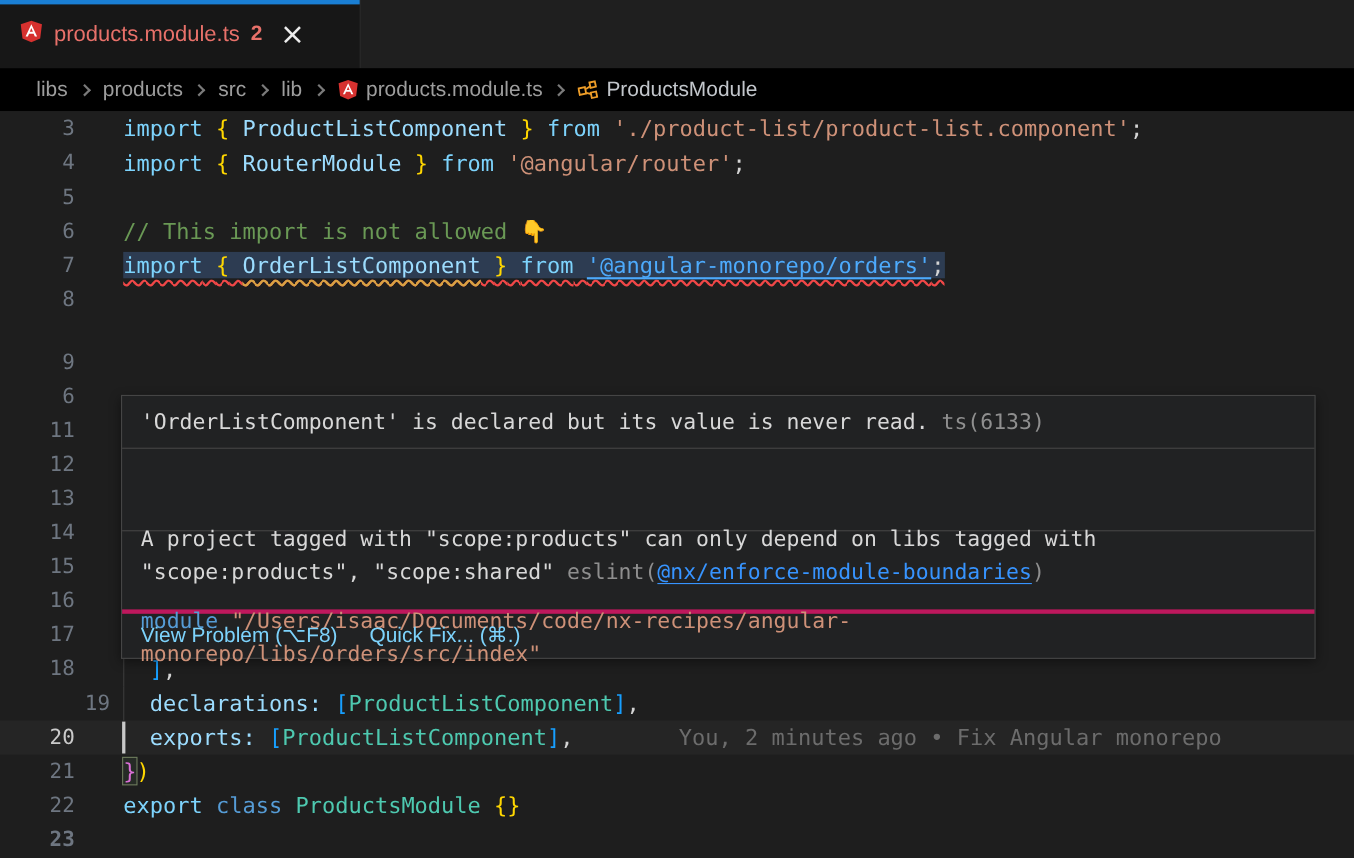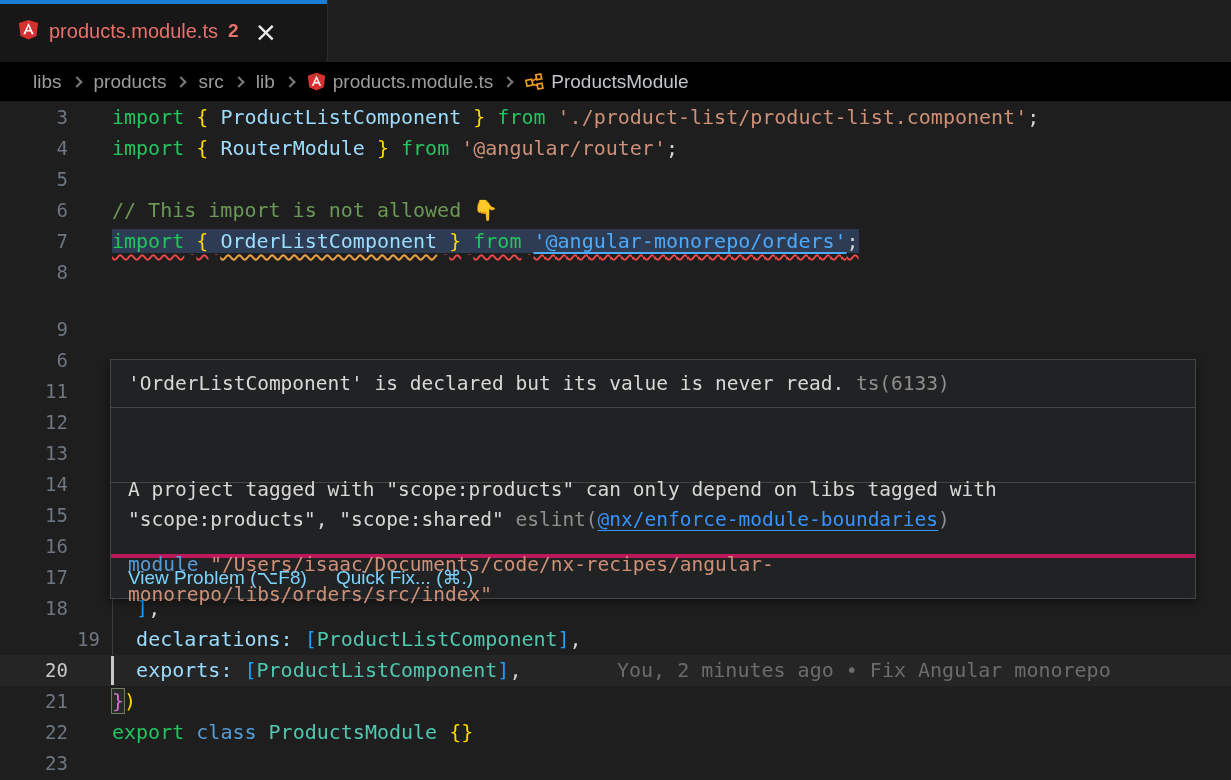--- a/index.html
+++ b/index.html
@@ -32,21 +32,21 @@
   .lnum { position:absolute; left:0; width:68px; height:31px; line-height:31px; text-align:right;
           color:#6e7681; font-size:19px; }
   .lnum.active { color:#c9c9c9; }
   .cline { position:absolute; left:112px; height:31px; line-height:31px; white-space:pre; }
   .guide { position:absolute; width:1px; background:#3c3c3c; height:31px; }
   .linehl { position:absolute; left:0; right:0; height:31px; background:rgba(255,255,255,0.035); }
   .cursor { position:absolute; width:3px; height:29px; background:#c8c8c8; }
   .blame { position:absolute; height:31px; line-height:31px; color:#6c6c6c; font-size:20px; white-space:pre; }
 
   
-  .tk-kw   { color:#22c55e; }
+  .tk-kw   { color:#7dd3fc; }
   .tk-id   { color:#9cdcfe; }
   .tk-ty   { color:#4ec9b0; }
   .tk-str  { color:#ce9178; }
   .tk-cmt  { color:#6a9955; }
   .tk-b1   { color:#ffd700; }
   .tk-b2   { color:#da70d6; }
   .tk-b3   { color:#179fff; }
   .tk-pun  { color:#d4d4d4; }
   .tk-fg   { color:#d8d8d8; }
   .tk-dim  { color:#8f8f8f; }
@@ -144,21 +144,21 @@
       <div class="lnum" style="top: 337px;">13</div>
       <div class="lnum" style="top: 368px;">14</div>
       <div class="lnum" style="top: 399px;">15</div>
       <div class="lnum" style="top: 430px;">16</div>
       <div class="lnum" style="top: 461px;">17</div>
       <div class="lnum" style="top: 492px;">18</div>
       <div class="lnum" style="top: 523px; margin-left: 32px;">19</div>
       <div class="lnum active" style="top: 554px;">20</div>
       <div class="lnum" style="top: 585px;">21</div>
       <div class="lnum" style="top: 616px;">22</div>
-      <div class="lnum" style="top: 647px;">23</div>
+      <div class="lnum" style="top: 647px; font-weight: bold;">23</div>
     </div>
   <div id="code">
       <div class="cline" style="top: 1px;"><span class="tk-kw">import</span><span class="tk-pun"> </span><span class="tk-b1">{</span><span class="tk-pun"> </span><span class="tk-id">ProductListComponent</span><span class="tk-pun"> </span><span class="tk-b1">}</span><span class="tk-pun"> </span><span class="tk-kw">from</span><span class="tk-pun"> </span><span class="tk-str">'./product-list/product-list.component'</span><span class="tk-pun">;</span></div>
       <div class="cline" style="top: 32px;"><span class="tk-kw">import</span><span class="tk-pun"> </span><span class="tk-b1">{</span><span class="tk-pun"> </span><span class="tk-id">RouterModule</span><span class="tk-pun"> </span><span class="tk-b1">}</span><span class="tk-pun"> </span><span class="tk-kw">from</span><span class="tk-pun"> </span><span class="tk-str">'@angular/router'</span><span class="tk-pun">;</span></div>
       <div class="cline" style="top: 94px;"><span class="tk-cmt">// This import is not allowed </span><span class="tk-emoji">👇</span></div>
       <div class="cline" style="top: 125px;"><span class="err-line"><span class="tk-kw">import</span><span class="tk-pun"> </span><span class="tk-b1">{</span><span class="tk-pun"> </span><span class="tk-id tk-warnsq">OrderListComponent</span><span class="tk-pun"> </span><span class="tk-b1">}</span><span class="tk-pun"> </span><span class="tk-kw">from</span><span class="tk-pun"> </span><span class="tk-link">'@angular-monorepo/orders'</span><span class="tk-pun">;</span></span></div>
       <div class="guide" style="top: 399px; left: 112px;"></div>
       <div class="guide" style="top: 399px; left: 136.1px;"></div>
       <div class="guide" style="top: 399px; left: 160.2px;"></div>
       <div class="guide" style="top: 399px; left: 184.3px;"></div>

